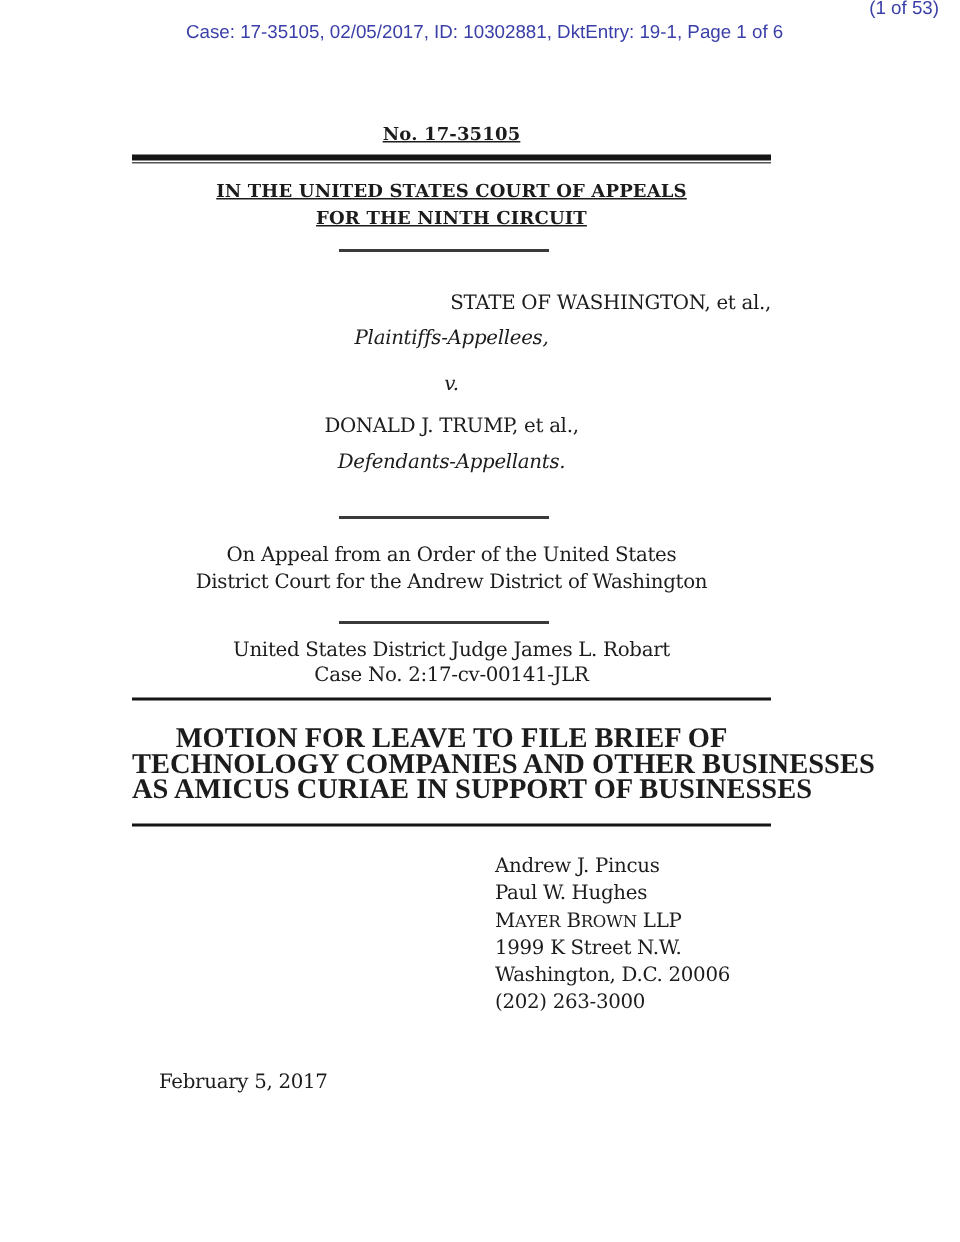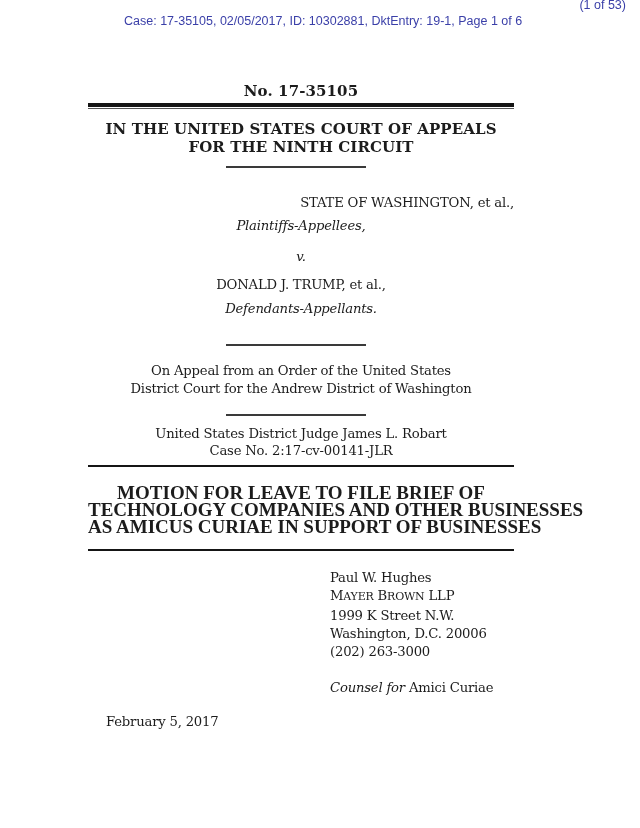--- a/index.html
+++ b/index.html
@@ -2,21 +2,21 @@
 <html><head>
 <meta charset="utf-8">
 <style>
   html, body { margin: 0; padding: 0; background: #ffffff; }
   body { width: 640px; height: 828px; position: relative; overflow: hidden;
          font-family: "DejaVu Serif", "Liberation Serif", serif; color: #1c1c1c; }
   .abs { position: absolute; }
   .stamp { font-family: "Liberation Sans", "DejaVu Sans", sans-serif; color: #3a3fa8; font-size: 12.5px; white-space: nowrap; }
   .center { position: absolute; left: 88px; width: 426px; text-align: center; white-space: nowrap; }
   .serif { font-family: "DejaVu Serif", "Liberation Serif", serif; font-size: 13.2px; letter-spacing: -0.2px; }
-  .bold-head { font-family: "DejaVu Serif", "Liberation Serif", serif; font-weight: bold; font-size: 15px; letter-spacing: 0.1px; }
+  .bold-head { font-family: "DejaVu Serif", "Liberation Serif", serif; font-weight: bold; font-size: 12px; letter-spacing: 0.1px; text-decoration: underline; }
   .times-bold { font-family: "Liberation Serif", serif; font-weight: bold; font-size: 19px; line-height: 17.5px; }
   .ital { font-style: italic; }
   .rule { position: absolute; background: #151515; }
   .thin-short { height: 1.5px; background: #3a3a3a; }
   .attorney { position: absolute; left: 330px; font-family: "DejaVu Serif", "Liberation Serif", serif; font-size: 13.2px; line-height: 18.3px; white-space: nowrap; letter-spacing: -0.2px; }
   .sc-big { font-size: 13.2px; }
   .sc-small { font-size: 11px; }
 </style>
 </head>
 <body>
@@ -49,22 +49,22 @@
 
 <div class="rule" style="left:88px; top:465px; width:426px; height:2px;"></div>
 
 <div class="center times-bold" style="top:484px;">MOTION FOR LEAVE TO FILE BRIEF OF</div>
 <div class="center times-bold" style="top:501px;">TECHNOLOGY COMPANIES AND OTHER BUSINESSES</div>
 <div class="center times-bold" style="top:518px;">AS AMICUS CURIAE IN SUPPORT OF BUSINESSES</div>
 
 <div class="rule" style="left:88px; top:549px; width:426px; height:2px;"></div>
 
 <div class="attorney" style="top:569px;">
+  <div>Andrew J. Pincus</div>
   <div>Paul W. Hughes</div>
   <div><span class="sc-big">M</span><span class="sc-small">AYER</span> <span class="sc-big">B</span><span class="sc-small">ROWN</span> <span class="sc-big">LLP</span></div>
   <div>1999 K Street N.W.</div>
   <div>Washington, D.C. 20006</div>
   <div>(202) 263-3000</div>
   <div style="height:18px;"></div>
-  <div><span class="ital">Counsel for</span><span> Amici Curiae</span></div>
 </div>
 
 <div class="abs serif" style="left:106px; top:714px;">February 5, 2017</div>
 
 </body></html>

